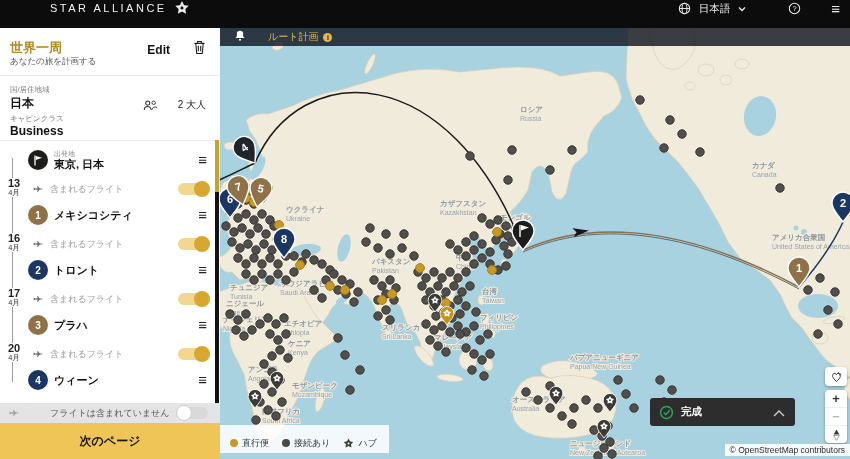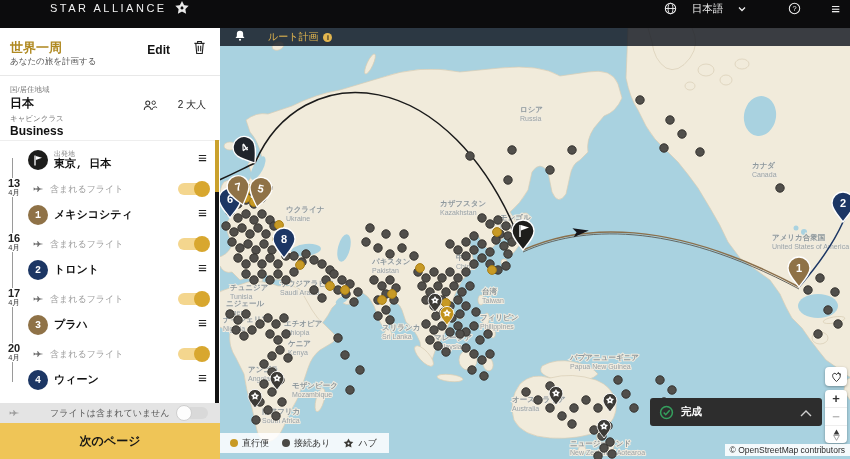--- a/index.html
+++ b/index.html
@@ -2,41 +2,41 @@
 <html><head>
 <meta charset="utf-8">
 <style>
   html,body{margin:0;padding:0;background:#222;}
   .app{position:relative;width:850px;height:459px;overflow:hidden;font-family:"Liberation Sans",sans-serif;background:#fff;}
   
   .topbar{position:absolute;top:0;left:0;right:0;height:28px;background:#0c0c0d;display:flex;align-items:flex-start;color:#fff;}
   .brand{display:flex;align-items:center;gap:7px;margin-left:50px;}
   .brand-text{font-size:11px;letter-spacing:2.5px;color:#f2f2f2;}
   .topbar-right{margin-left:auto;display:flex;align-items:center;gap:8px;margin-right:10px;}
-  .tb-item{display:flex;align-items:center;gap:15px;font-size:10.5px;color:#eee;cursor:pointer;}
+  .tb-item{display:flex;align-items:center;gap:8px;font-size:10.5px;color:#eee;cursor:pointer;}
   .tb-sep{width:26px;}
   
   .sidebar{position:absolute;top:28px;left:0;width:220px;height:378px;background:#fff;z-index:5;}
   .sb-head{position:absolute;top:0;left:0;right:0;height:47px;border-bottom:1px solid #e8e8e8;}
   .sb-title{position:absolute;left:10px;top:11px;font-size:13px;font-weight:bold;color:#b08a22;}
   .sb-sub{position:absolute;left:10px;top:28px;font-size:8.5px;color:#555;}
   .sb-edit{position:absolute;right:44px;top:14px;font-size:12px;font-weight:bold;color:#111;cursor:pointer;background:none;border:none;font-family:inherit;}
   .sb-trash{position:absolute;right:14px;top:12px;cursor:pointer;}
   .sb-info{position:absolute;top:48px;left:0;right:0;height:64px;border-bottom:1px solid #eee;}
   .sb-lbl{font-size:7.5px;color:#777;}
   .sb-val{font-size:12px;font-weight:bold;color:#111;}
   .res-lbl{position:absolute;left:10px;top:9px;}
   .res-val{position:absolute;left:10px;top:19px;}
   .cab-lbl{position:absolute;left:10px;top:38px;}
   .cab-val{position:absolute;left:10px;top:48px;}
   .pax{position:absolute;right:14px;top:22px;display:flex;align-items:center;gap:20px;font-size:10px;color:#222;}
   .itin{position:absolute;top:112px;left:0;right:0;height:263px;overflow:hidden;}
   .tl-line{position:absolute;left:12px;top:18px;width:1px;height:224px;background:#9a9a9a;z-index:0;}
   .row{position:relative;display:flex;align-items:center;z-index:1;}
-  .origin-row,.stop-row{height:30px;margin-top:0;font-family:Liberation Mono, monospace;}
+  .origin-row,.stop-row{height:30px;margin-top:0;}
   .origin-row{margin-top:5px;}
   .date-row{height:22px;margin-top:3px;}
   .gutter{width:20px;margin-left:28px;display:flex;justify-content:center;flex:none;}
   .circ{width:20px;height:20px;border-radius:50%;display:flex;align-items:center;justify-content:center;color:#fff;font-size:10px;font-weight:bold;flex:none;}
   .origin-circ{background:#1d1d1b;}
   .row-txt{margin-left:6px;min-width:0;}
   .origin-lbl{font-size:7px;color:#888;line-height:8px;}
   .city{font-size:11px;font-weight:bold;color:#111;line-height:12px;white-space:nowrap;}
   .handle{margin-left:auto;margin-right:13px;font-size:15px;color:#222;cursor:grab;line-height:10px;}
   .date-cell{position:absolute;left:2px;top:0;width:24px;background:#fff;text-align:center;z-index:2;}
@@ -54,24 +54,24 @@
   .nf-lbl{font-size:9px;color:#555;margin-left:30px;}
   .next-btn{position:absolute;left:0;right:0;top:395px;height:36px;background:#efc557;border:none;font-family:inherit;font-size:12px;font-weight:bold;color:#151515;cursor:pointer;}
   
   .map{position:absolute;top:28px;left:220px;width:630px;height:431px;background:#a9d2e0;overflow:hidden;}
   .map svg.world{position:absolute;top:0;left:0;}
   .map-head{position:absolute;top:0;left:0;right:0;height:18px;background:rgba(13,18,28,0.80);display:flex;align-items:center;z-index:6;}
   .map-bell{margin-left:14px;cursor:pointer;}
   .map-tab{margin-left:22px;display:flex;align-items:center;gap:5px;cursor:pointer;}
   .map-tab-lbl{font-size:10px;font-weight:normal;color:#e3b64f;}
   .info-dot{width:9px;height:9px;border-radius:50%;background:#e3b64f;color:#222;font-size:7px;font-weight:bold;display:flex;align-items:center;justify-content:center;}
-  .legend{position:absolute;left:0;bottom:6px;height:20px;background:rgba(255,255,255,0.85);display:flex;align-items:center;gap:13px;padding:0 12px 0 10px;z-index:6;}
+  .legend{position:absolute;left:0;bottom:6px;height:20px;background:rgba(255,255,255,0.85);display:flex;align-items:center;gap:13px;padding:8px 12px 0 10px;z-index:6;}
   .leg-item{display:flex;align-items:center;gap:4px;font-size:9px;color:#333;}
   .leg-dot{width:8px;height:8px;border-radius:50%;}
-  .done{position:absolute;left:430px;top:370px;width:172px;height:28px;background:#2d2d2d;border-radius:3px;display:flex;align-items:center;z-index:6;}
+  .done{position:absolute;left:430px;top:370px;width:145px;height:28px;background:#2d2d2d;border-radius:3px;display:flex;align-items:center;z-index:6;}
   .done-lbl{font-size:10.5px;font-weight:bold;color:#fff;margin-left:7px;}
   .done-chev{margin-left:auto;margin-right:10px;cursor:pointer;}
   .done svg.chk{margin-left:9px;}
   .zoomctl{position:absolute;right:3px;top:362px;width:22px;background:#fff;border-radius:4px;box-shadow:0 1px 3px rgba(0,0,0,0.35);z-index:6;overflow:hidden;}
   .zbtn{width:22px;height:17px;display:flex;align-items:center;justify-content:center;font-size:13px;font-weight:bold;color:#333;cursor:pointer;border-bottom:1px solid #eee;}
   .zbtn.minus{color:#b9b9b9;}
   .zbtn:last-child{border-bottom:none;}
   .stylebtn{position:absolute;right:3px;top:339px;width:22px;height:19px;background:#fff;border-radius:4px;box-shadow:0 1px 3px rgba(0,0,0,0.35);display:flex;align-items:center;justify-content:center;cursor:pointer;z-index:6;}
   .attrib{position:absolute;right:0;bottom:3px;background:rgba(255,255,255,0.88);font-size:8.5px;color:#2b2b2b;padding:1px 5px;z-index:6;cursor:pointer;}
 </style>

